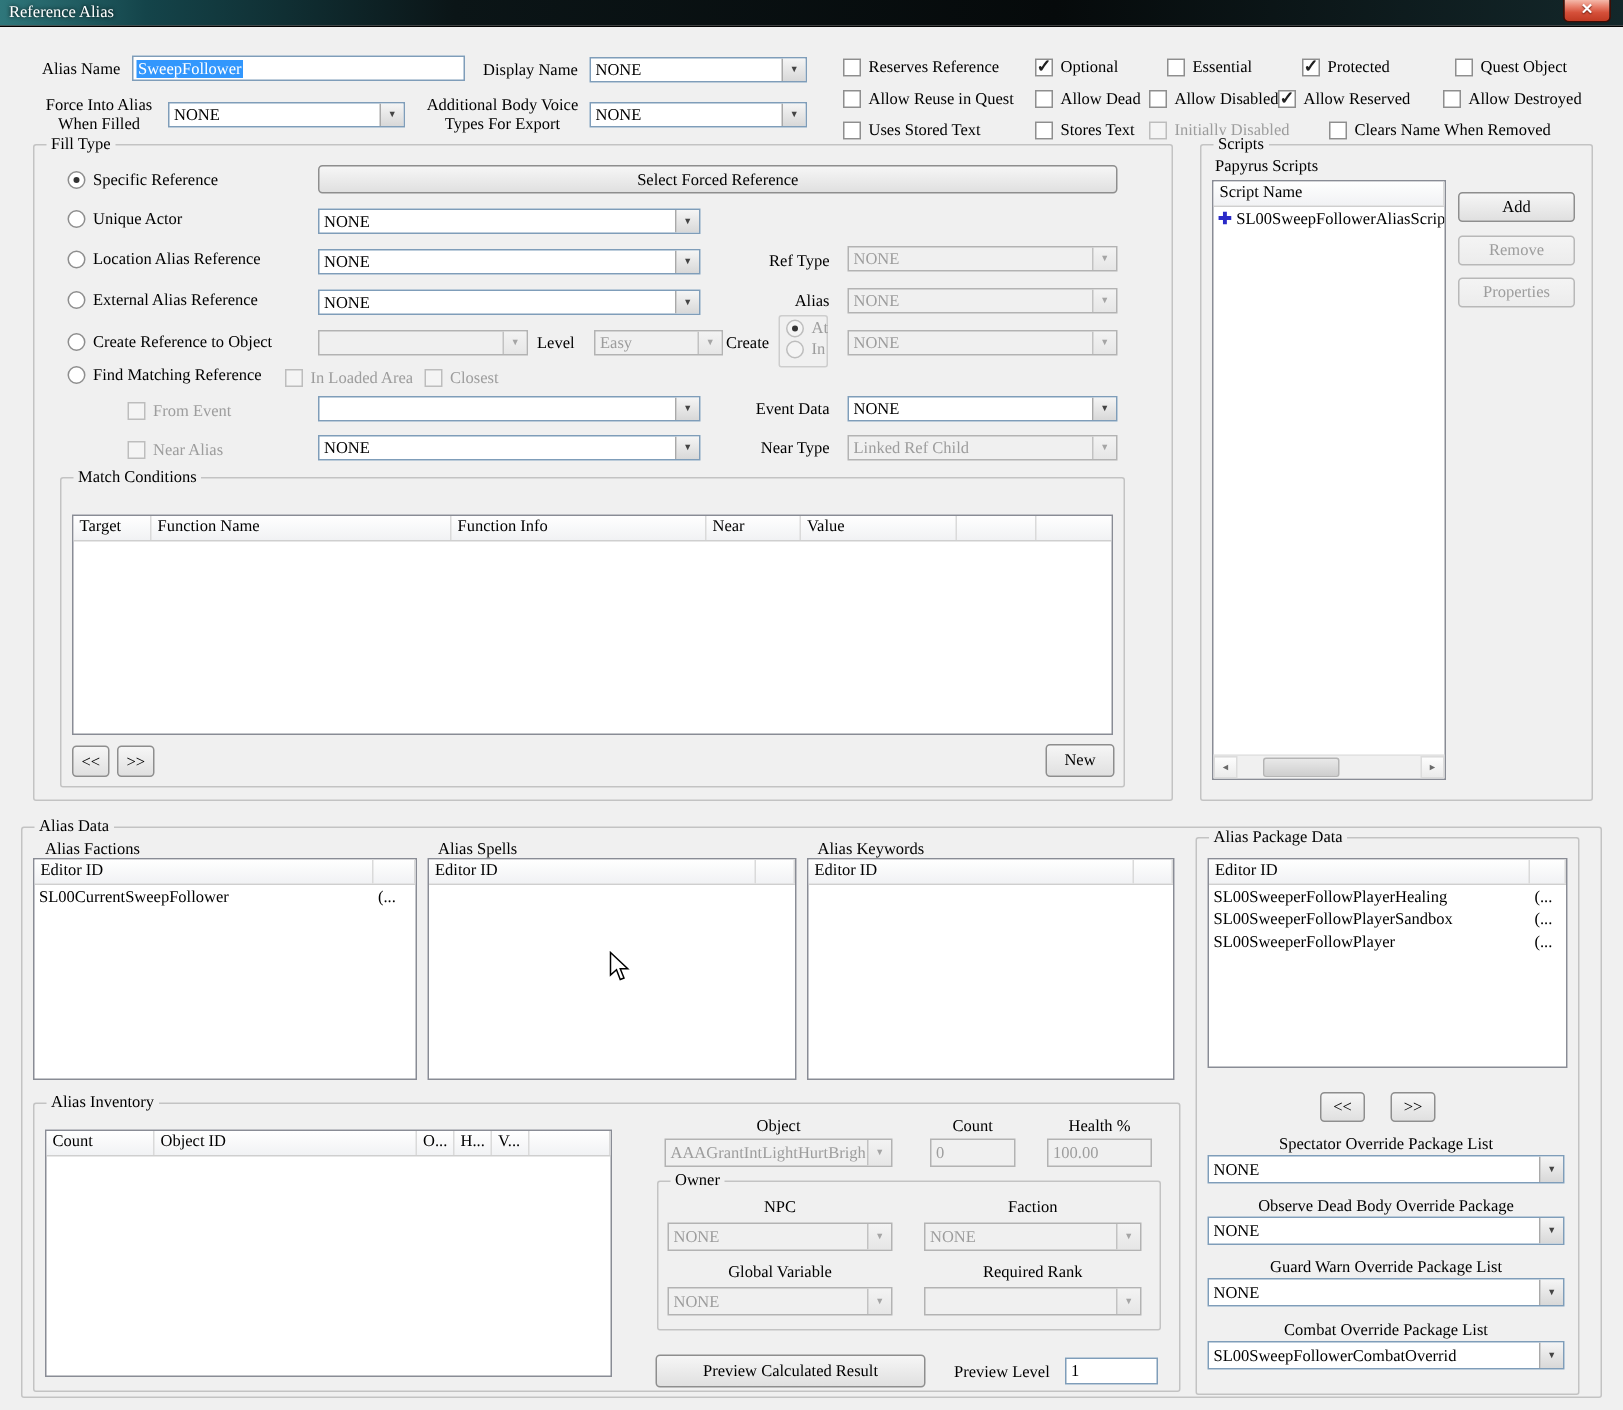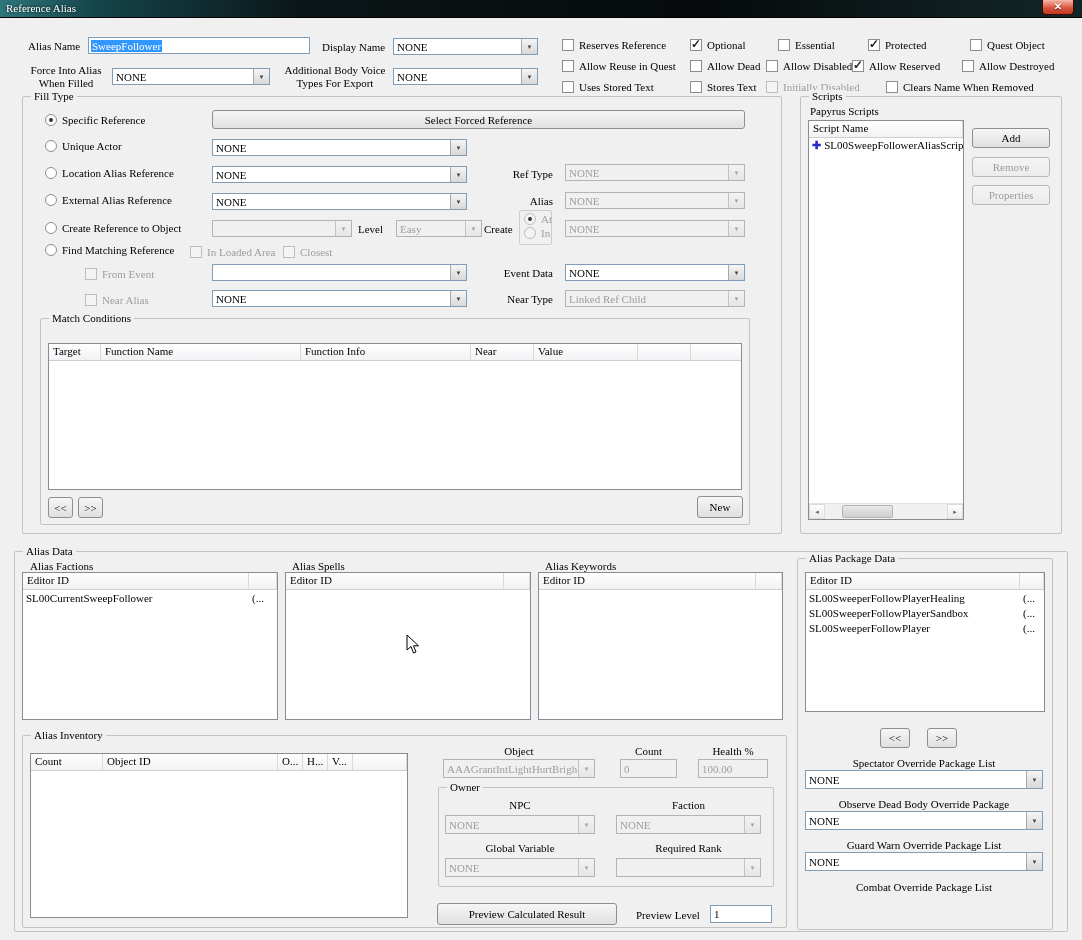--- a/index.html
+++ b/index.html
@@ -373,20 +373,24 @@
   <div class="combo" style="left:805px;top:811px;width:238px;height:19px">
       <span class="val">NONE</span>
       <span class="arw"></span>
     </div>
   <div class="lbl center" style="left:805px;top:839px;width:238px">Guard Warn Override Package List</div>
   <div class="combo" style="left:805px;top:852px;width:238px;height:19px">
       <span class="val">NONE</span>
       <span class="arw"></span>
     </div>
   <div class="lbl center" style="left:805px;top:881px;width:238px">Combat Override Package List</div>
+  <div class="combo" style="left:805px;top:894px;width:238px;height:19px">
+      <span class="val">SL00SweepFollowerCombatOverrid</span>
+      <span class="arw"></span>
+    </div>
 
   <div class="group" style="left:22px;top:735px;width:765px;height:193px">
     <span class="gt">Alias Inventory</span>
   </div>
   <div class="tbl" style="left:30px;top:753px;width:378px;height:165px">
     <div class="thead">
       <div class="th" style="width:72px">Count</div>
       <div class="th" style="width:175px">Object ID</div>
       <div class="th" style="width:25px">O...</div>
       <div class="th" style="width:25px">H...</div>

